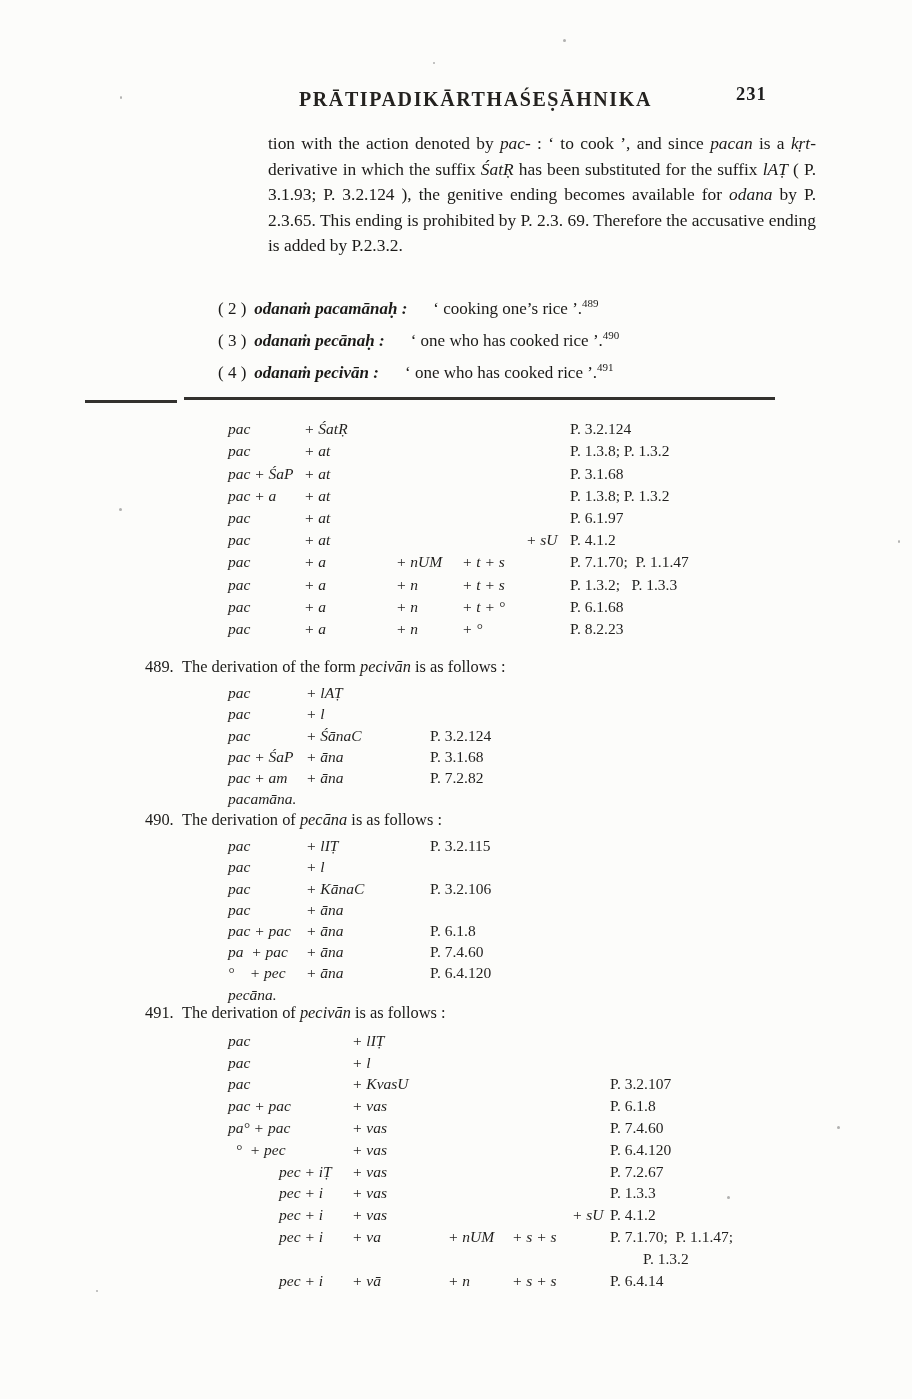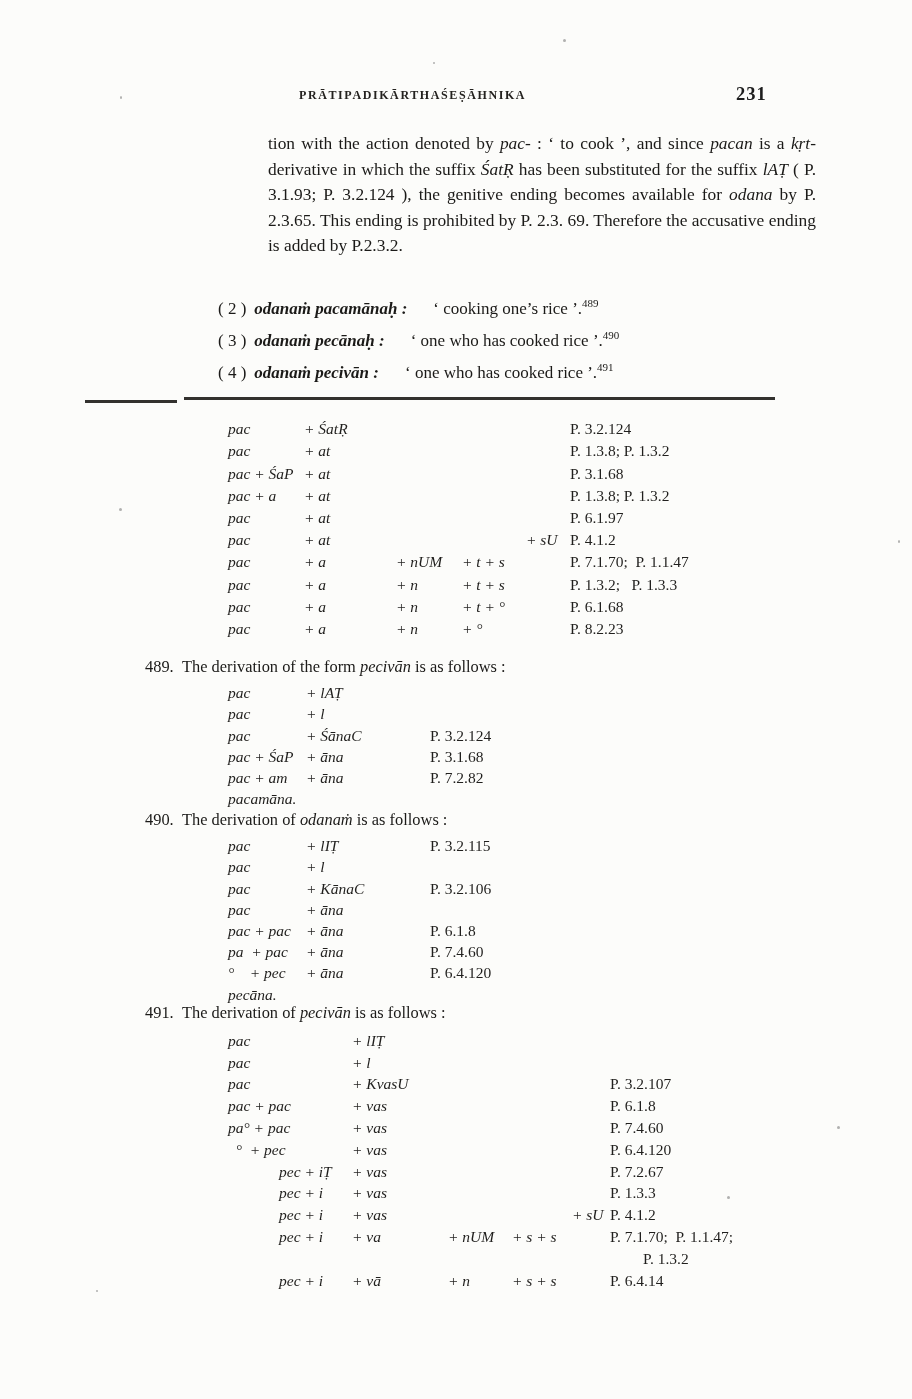--- a/index.html
+++ b/index.html
@@ -4,21 +4,21 @@
 <style>
   html,body{margin:0;padding:0;}
   body{
     width:912px;height:1399px;position:relative;overflow:hidden;
     background:#fcfcfa;color:#1d1d1d;
     font-family:"Liberation Serif","DejaVu Serif",serif;
     -webkit-font-smoothing:antialiased;
   }
   .abs{position:absolute;}
   
-  #title{left:299px;top:88px;font-size:12px;letter-spacing:1.6px;font-weight:600;color:#24221f;}
+  #title{left:299px;top:88px;font-size:20px;letter-spacing:1.6px;font-weight:600;color:#24221f;}
   #pagenum{left:736px;top:84px;font-size:18.5px;font-weight:bold;letter-spacing:1px;}
   
   #intro{left:268px;top:131px;width:548px;font-size:17.4px;line-height:25.6px;text-align:justify;color:#1b1a18;}
   #intro .it{font-style:italic;}
   
   #examples{left:218px;top:299px;font-size:17px;color:#1b1a18;}
   .ex-item{height:32px;white-space:pre;}
   .ex-num{margin-right:8px;}
   .ex-term{font-style:italic;margin-right:26px;font-weight:bold;}
   .fn{vertical-align:super;font-size:11px;line-height:0;}
@@ -180,21 +180,21 @@
       <span class="cell c1 it">+ āna</span>
       <span class="cell c2 ref">P. 7.2.82</span>
     </div>
     <div class="trow">
       <span class="cell c0 it">pacamāna.</span>
       <span class="cell c1 it"></span>
       <span class="cell c2 ref"></span>
     </div>
   </div>
 
-<div class="sec-head" id="h-490"><span class="num">490.</span><span><span>The derivation of </span><span class="it">odanaṁ</span><span> is as follows :</span></span></div>
+<div class="sec-head" id="h-490"><span class="num">490.</span><span><span>The derivation of </span><span class="it">pecāna</span><span> is as follows :</span></span></div>
 <div class="dtable t-sec3" id="t-490">
     <div class="trow">
       <span class="cell c0 it">pac</span>
       <span class="cell c1 it">+ lIṬ</span>
       <span class="cell c2 ref">P. 3.2.115</span>
     </div>
     <div class="trow">
       <span class="cell c0 it">pac</span>
       <span class="cell c1 it">+ l</span>
       <span class="cell c2 ref"></span>

